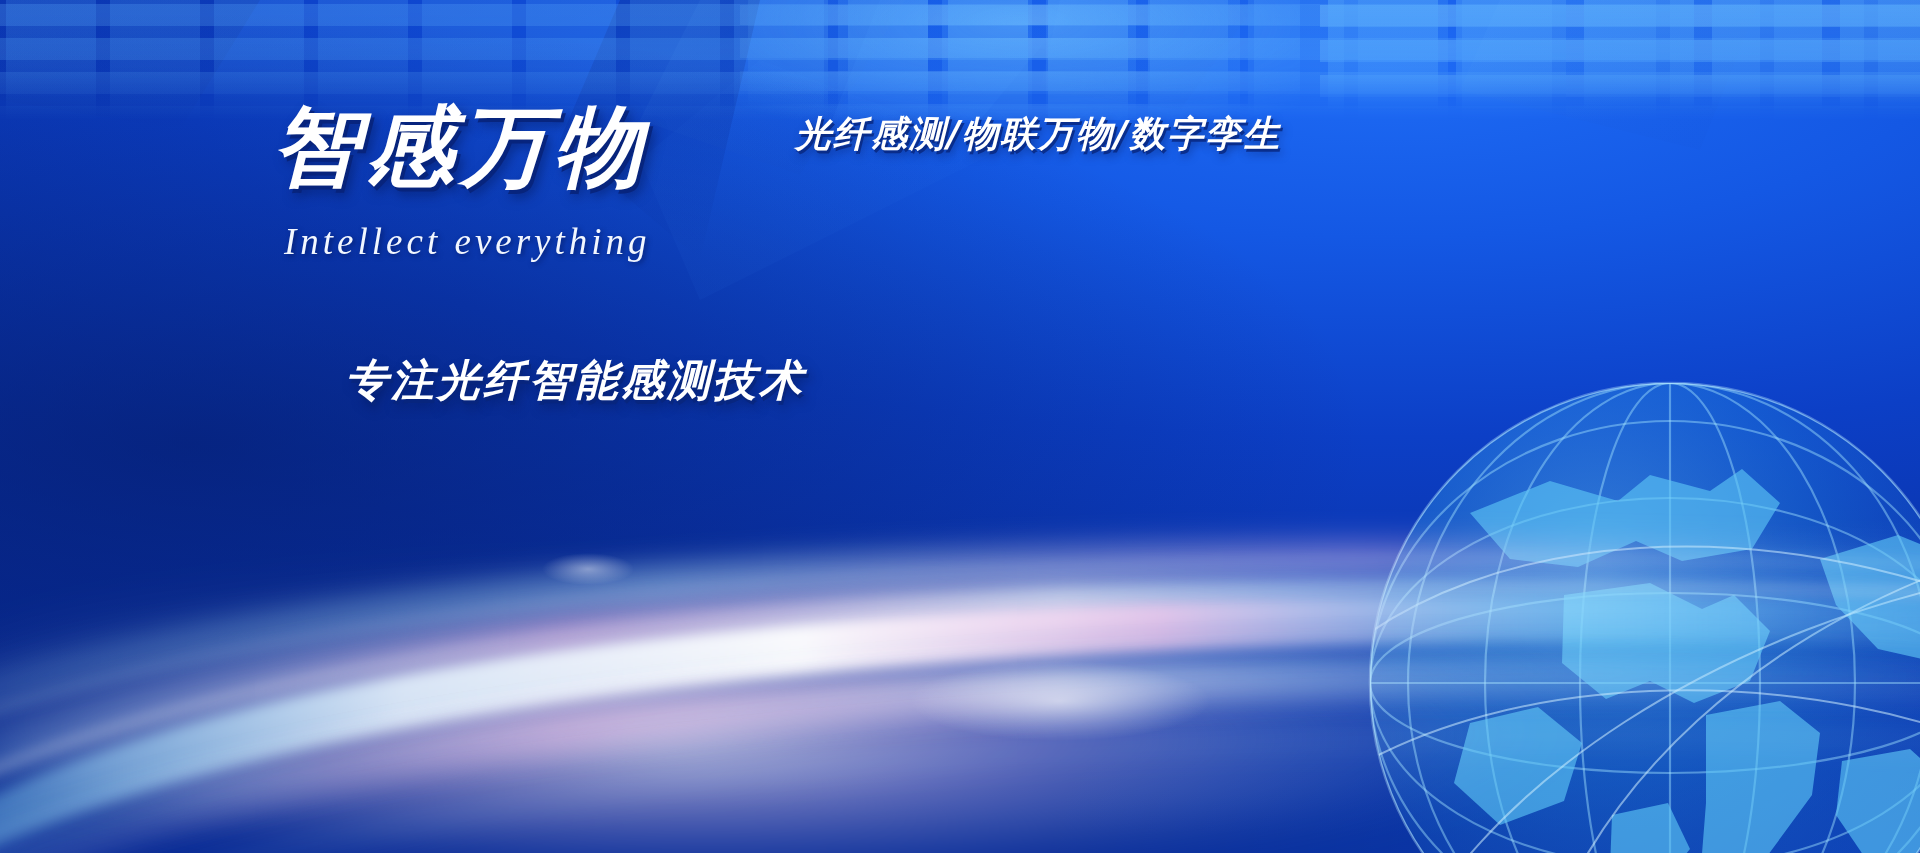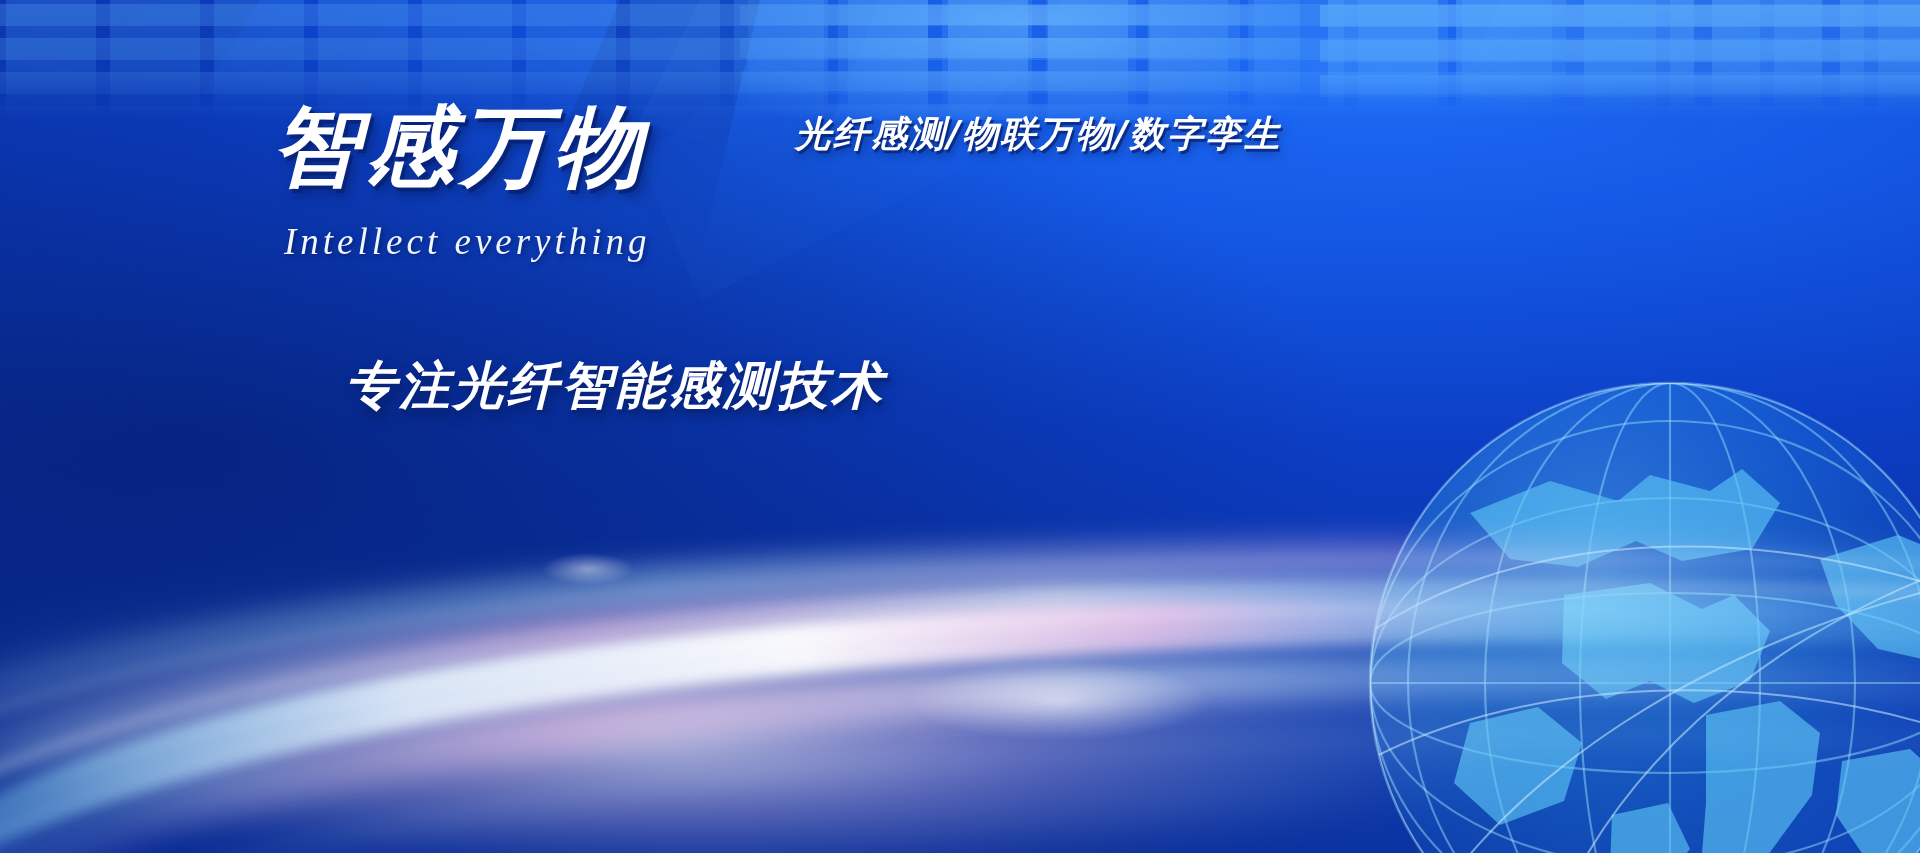--- a/index.html
+++ b/index.html
@@ -158,21 +158,21 @@
     letter-spacing: 2px;
     text-shadow:
       2px 3px 0 rgba(8,38,125,0.8),
       3px 5px 9px rgba(3,20,80,0.5);
   }
   .tag-1 { left: 795px; top: 110px; }
   .tag-2 { left: 832px; top: 172px; }
 
   .sub-line {
     font-family: "DejaVu Sans", "Liberation Sans", sans-serif;
-    font-size: 51px;
+    font-size: 43px;
     font-weight: 700;
     font-style: italic;
     color: #ffffff;
     letter-spacing: 3px;
     text-shadow:
       2px 4px 0 rgba(8,38,125,0.85),
       4px 7px 11px rgba(3,20,80,0.55);
   }
   .sub-1 { left: 345px; top: 352px; }
   .sub-2 { left: 718px; top: 420px; }

